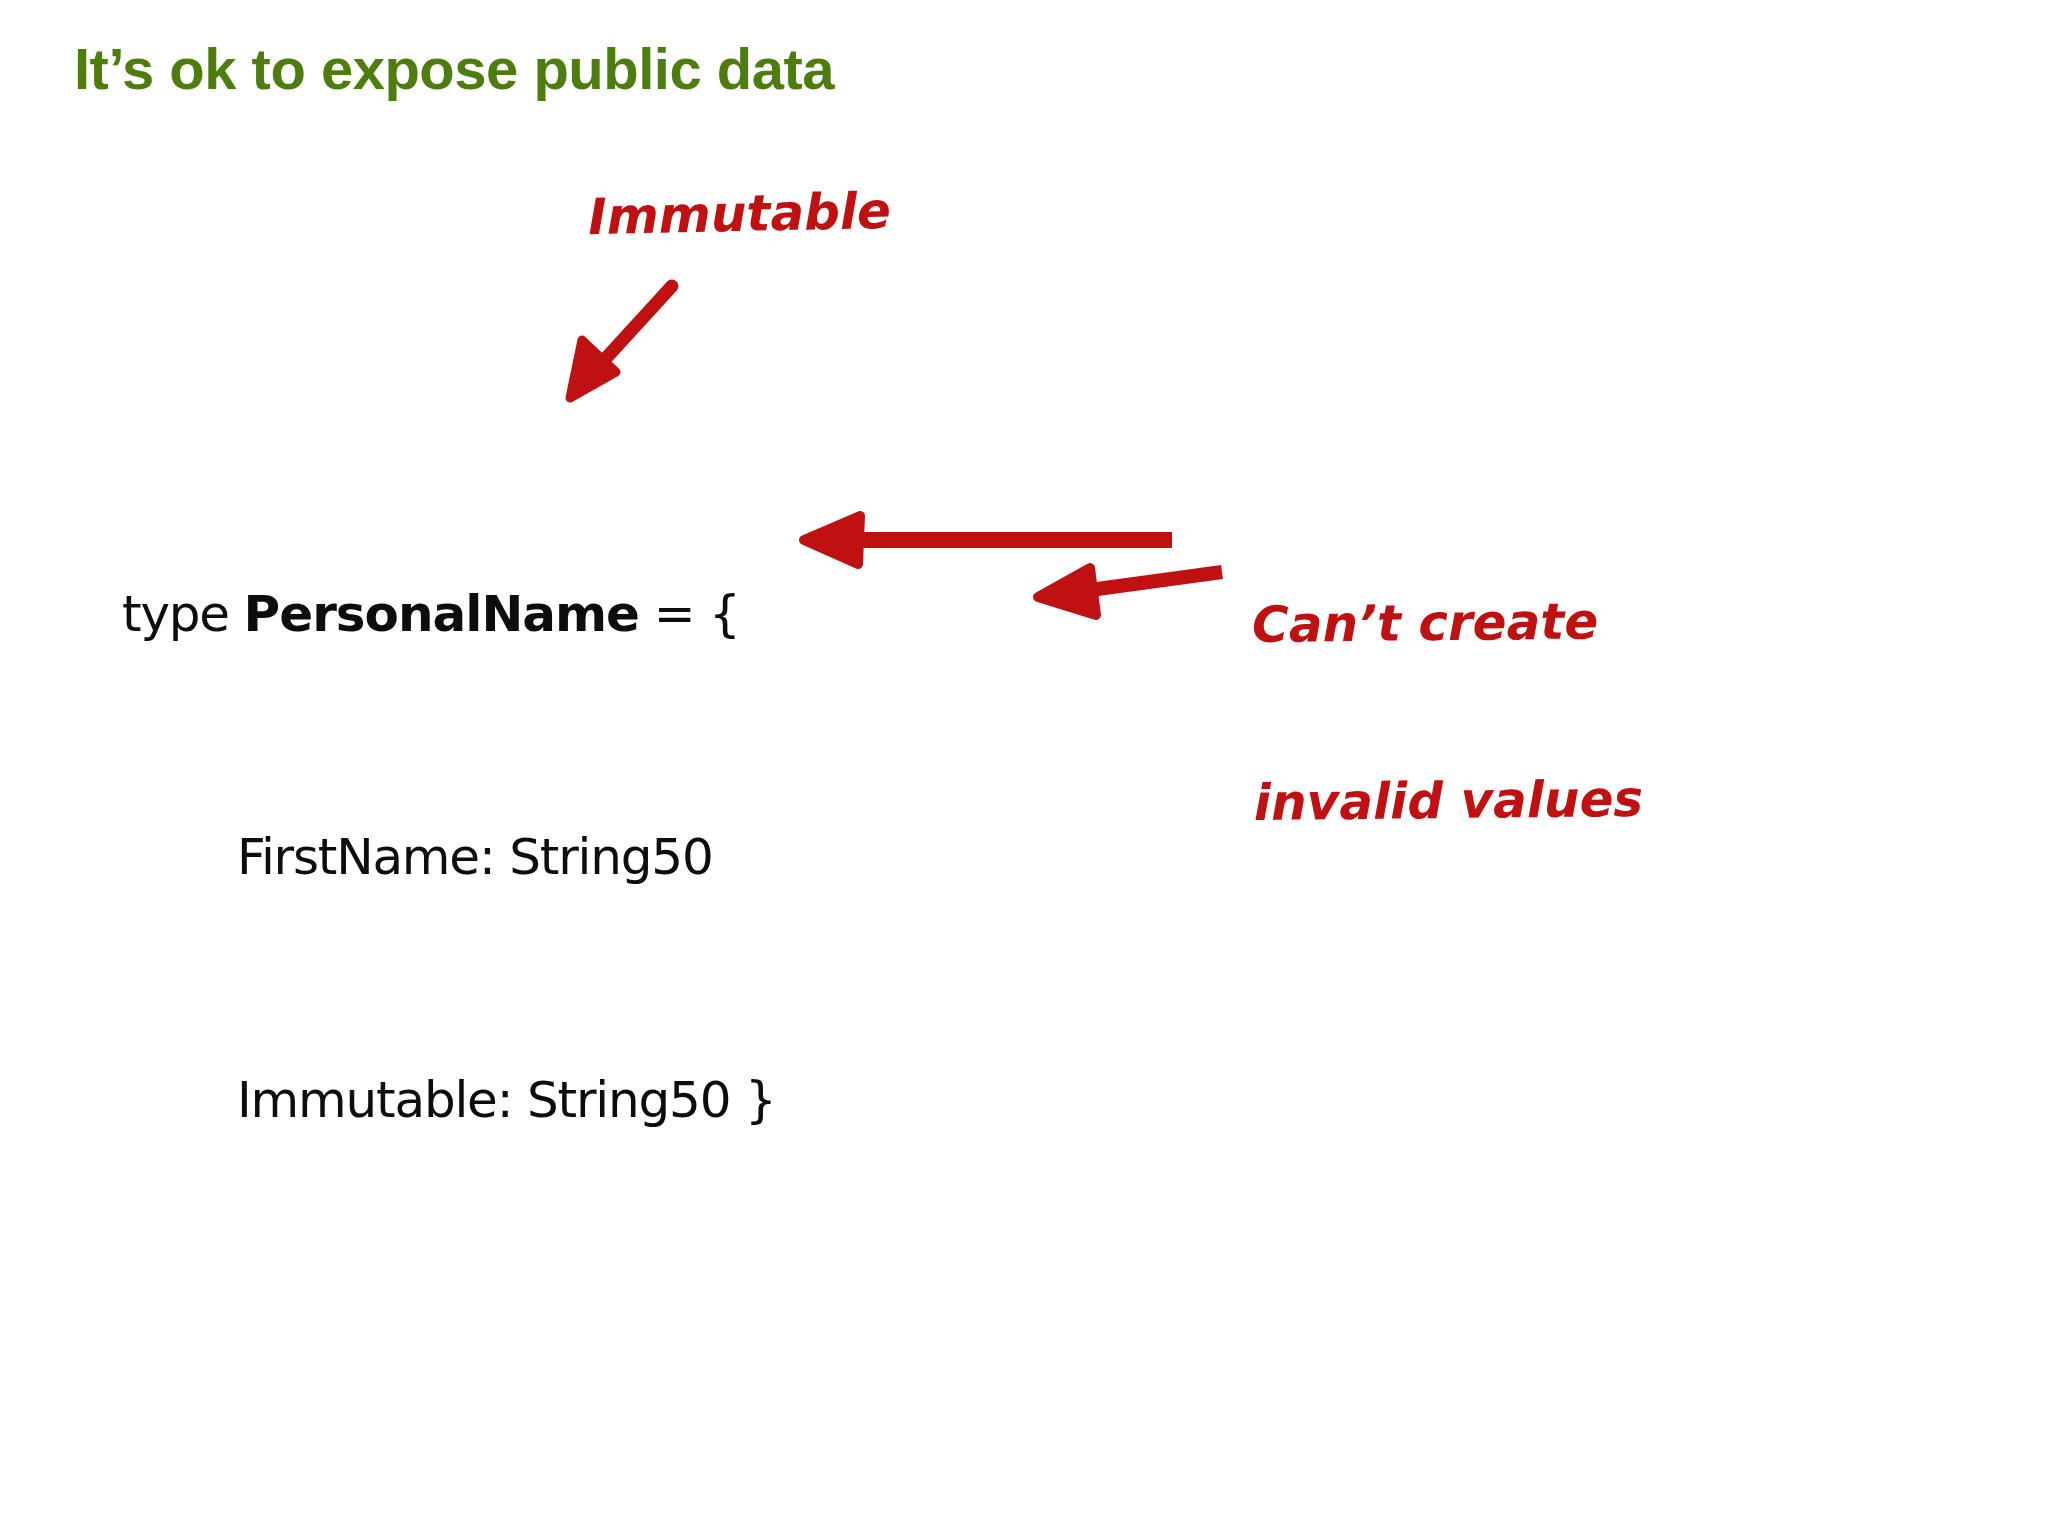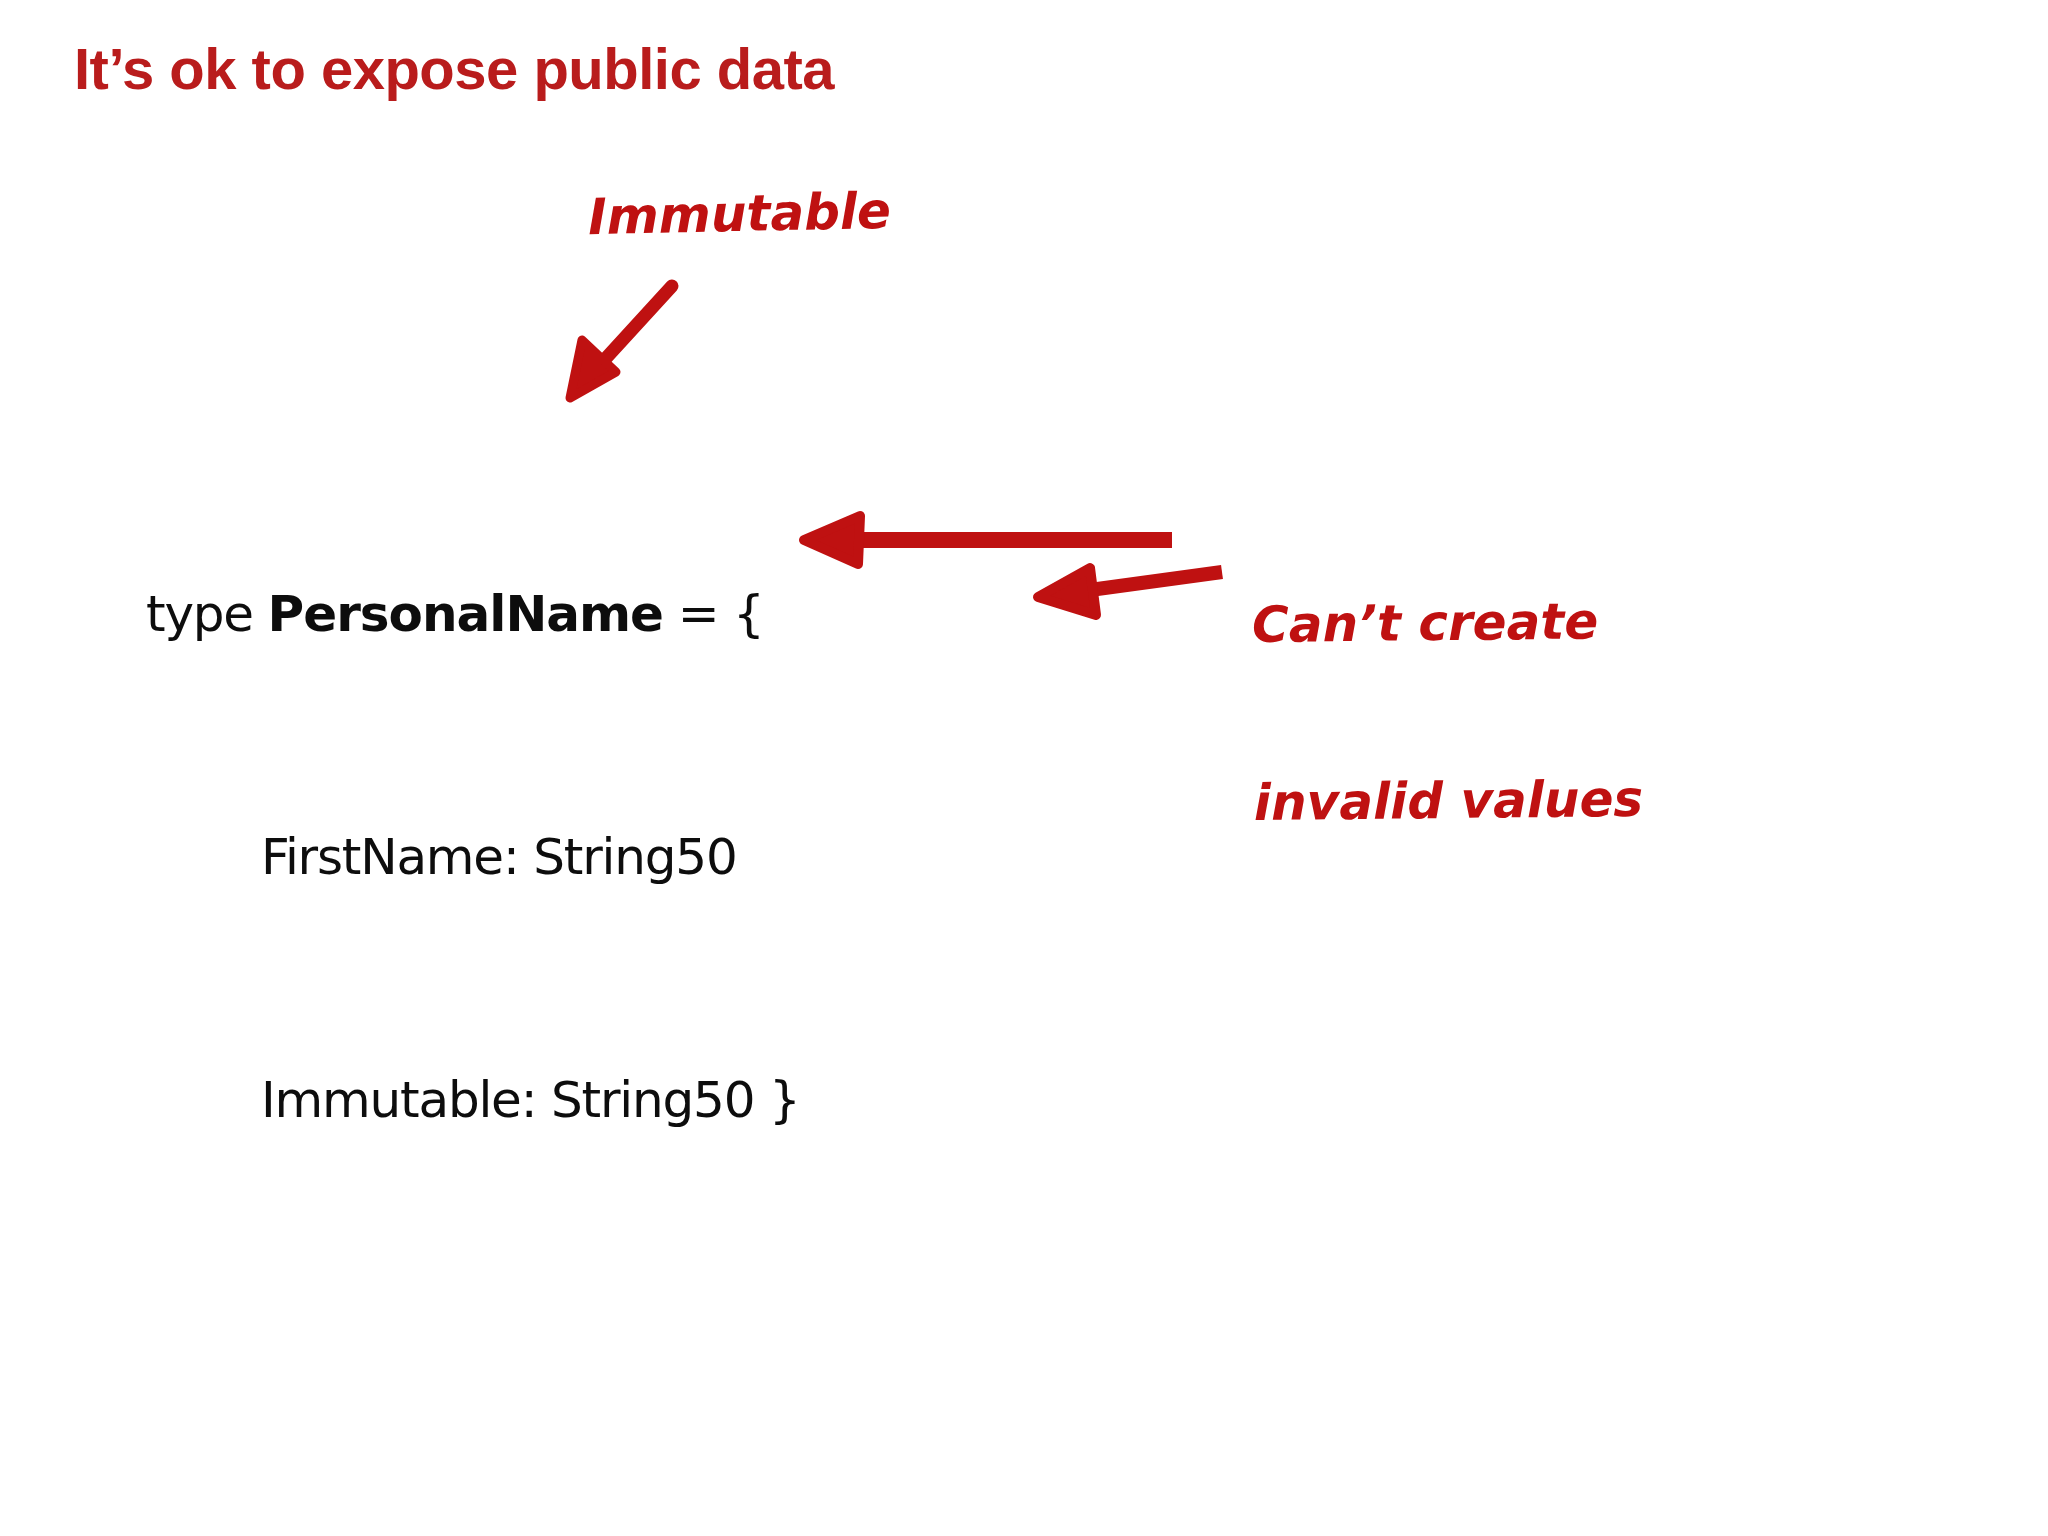--- a/index.html
+++ b/index.html
@@ -29,40 +29,39 @@
   
   #slide-title {
     position: absolute;
     left: 74px;
     top: 36px;
     font-family: "Liberation Sans", sans-serif;
     font-weight: bold;
     font-size: 58px;
     line-height: 1.15;
     letter-spacing: -0.5px;
-    color: #b91c1c;
+    color: #4d7c0f;
     white-space: nowrap;
   }
 
   
   #code-block {
     position: absolute;
     left: 122px;
     top: 412px;
     font-family: "DejaVu Sans", sans-serif;
     font-size: 50px;
     line-height: 81px;
     color: #0d0d0d;
     white-space: pre;
     letter-spacing: -1.2px;
   }
   .code-line {
     display: block;
     white-space: pre;
-    margin-left: 24px;
   }
   .code-line.indent {
     padding-left: 115px;
   }
   .kw {
     font-weight: normal;
   }
   .type-name {
     font-weight: bold;
     letter-spacing: -1px;

